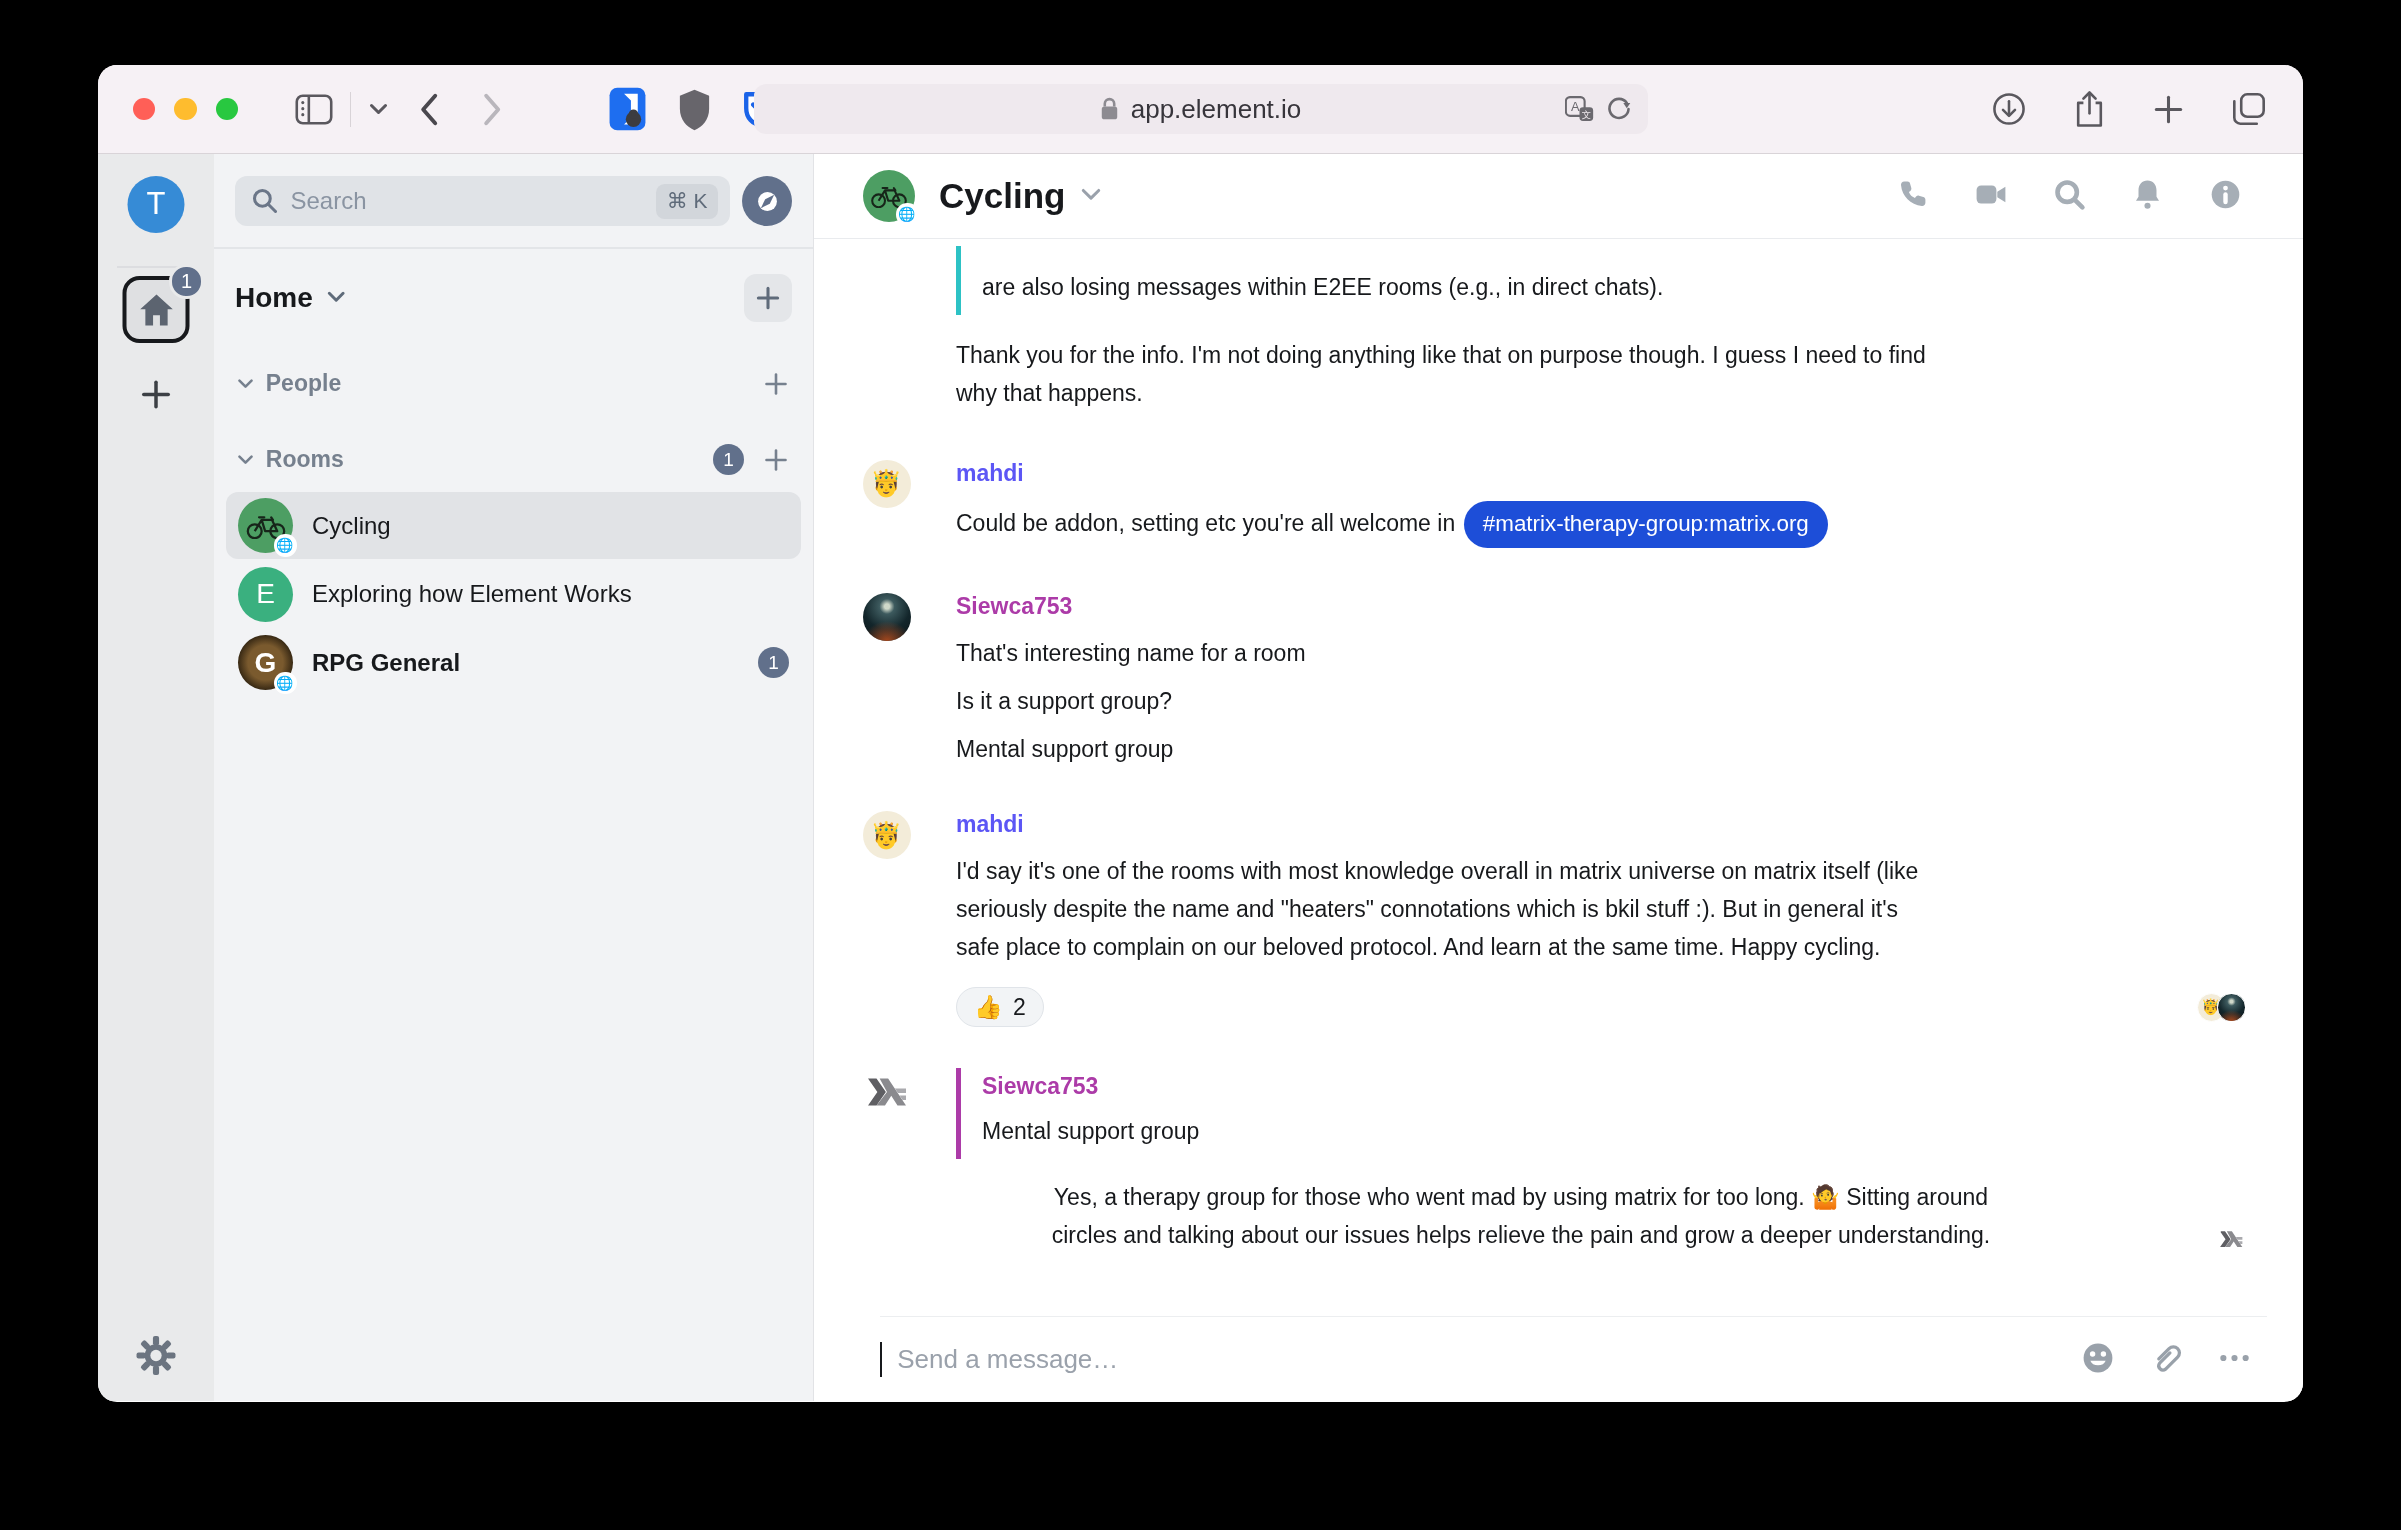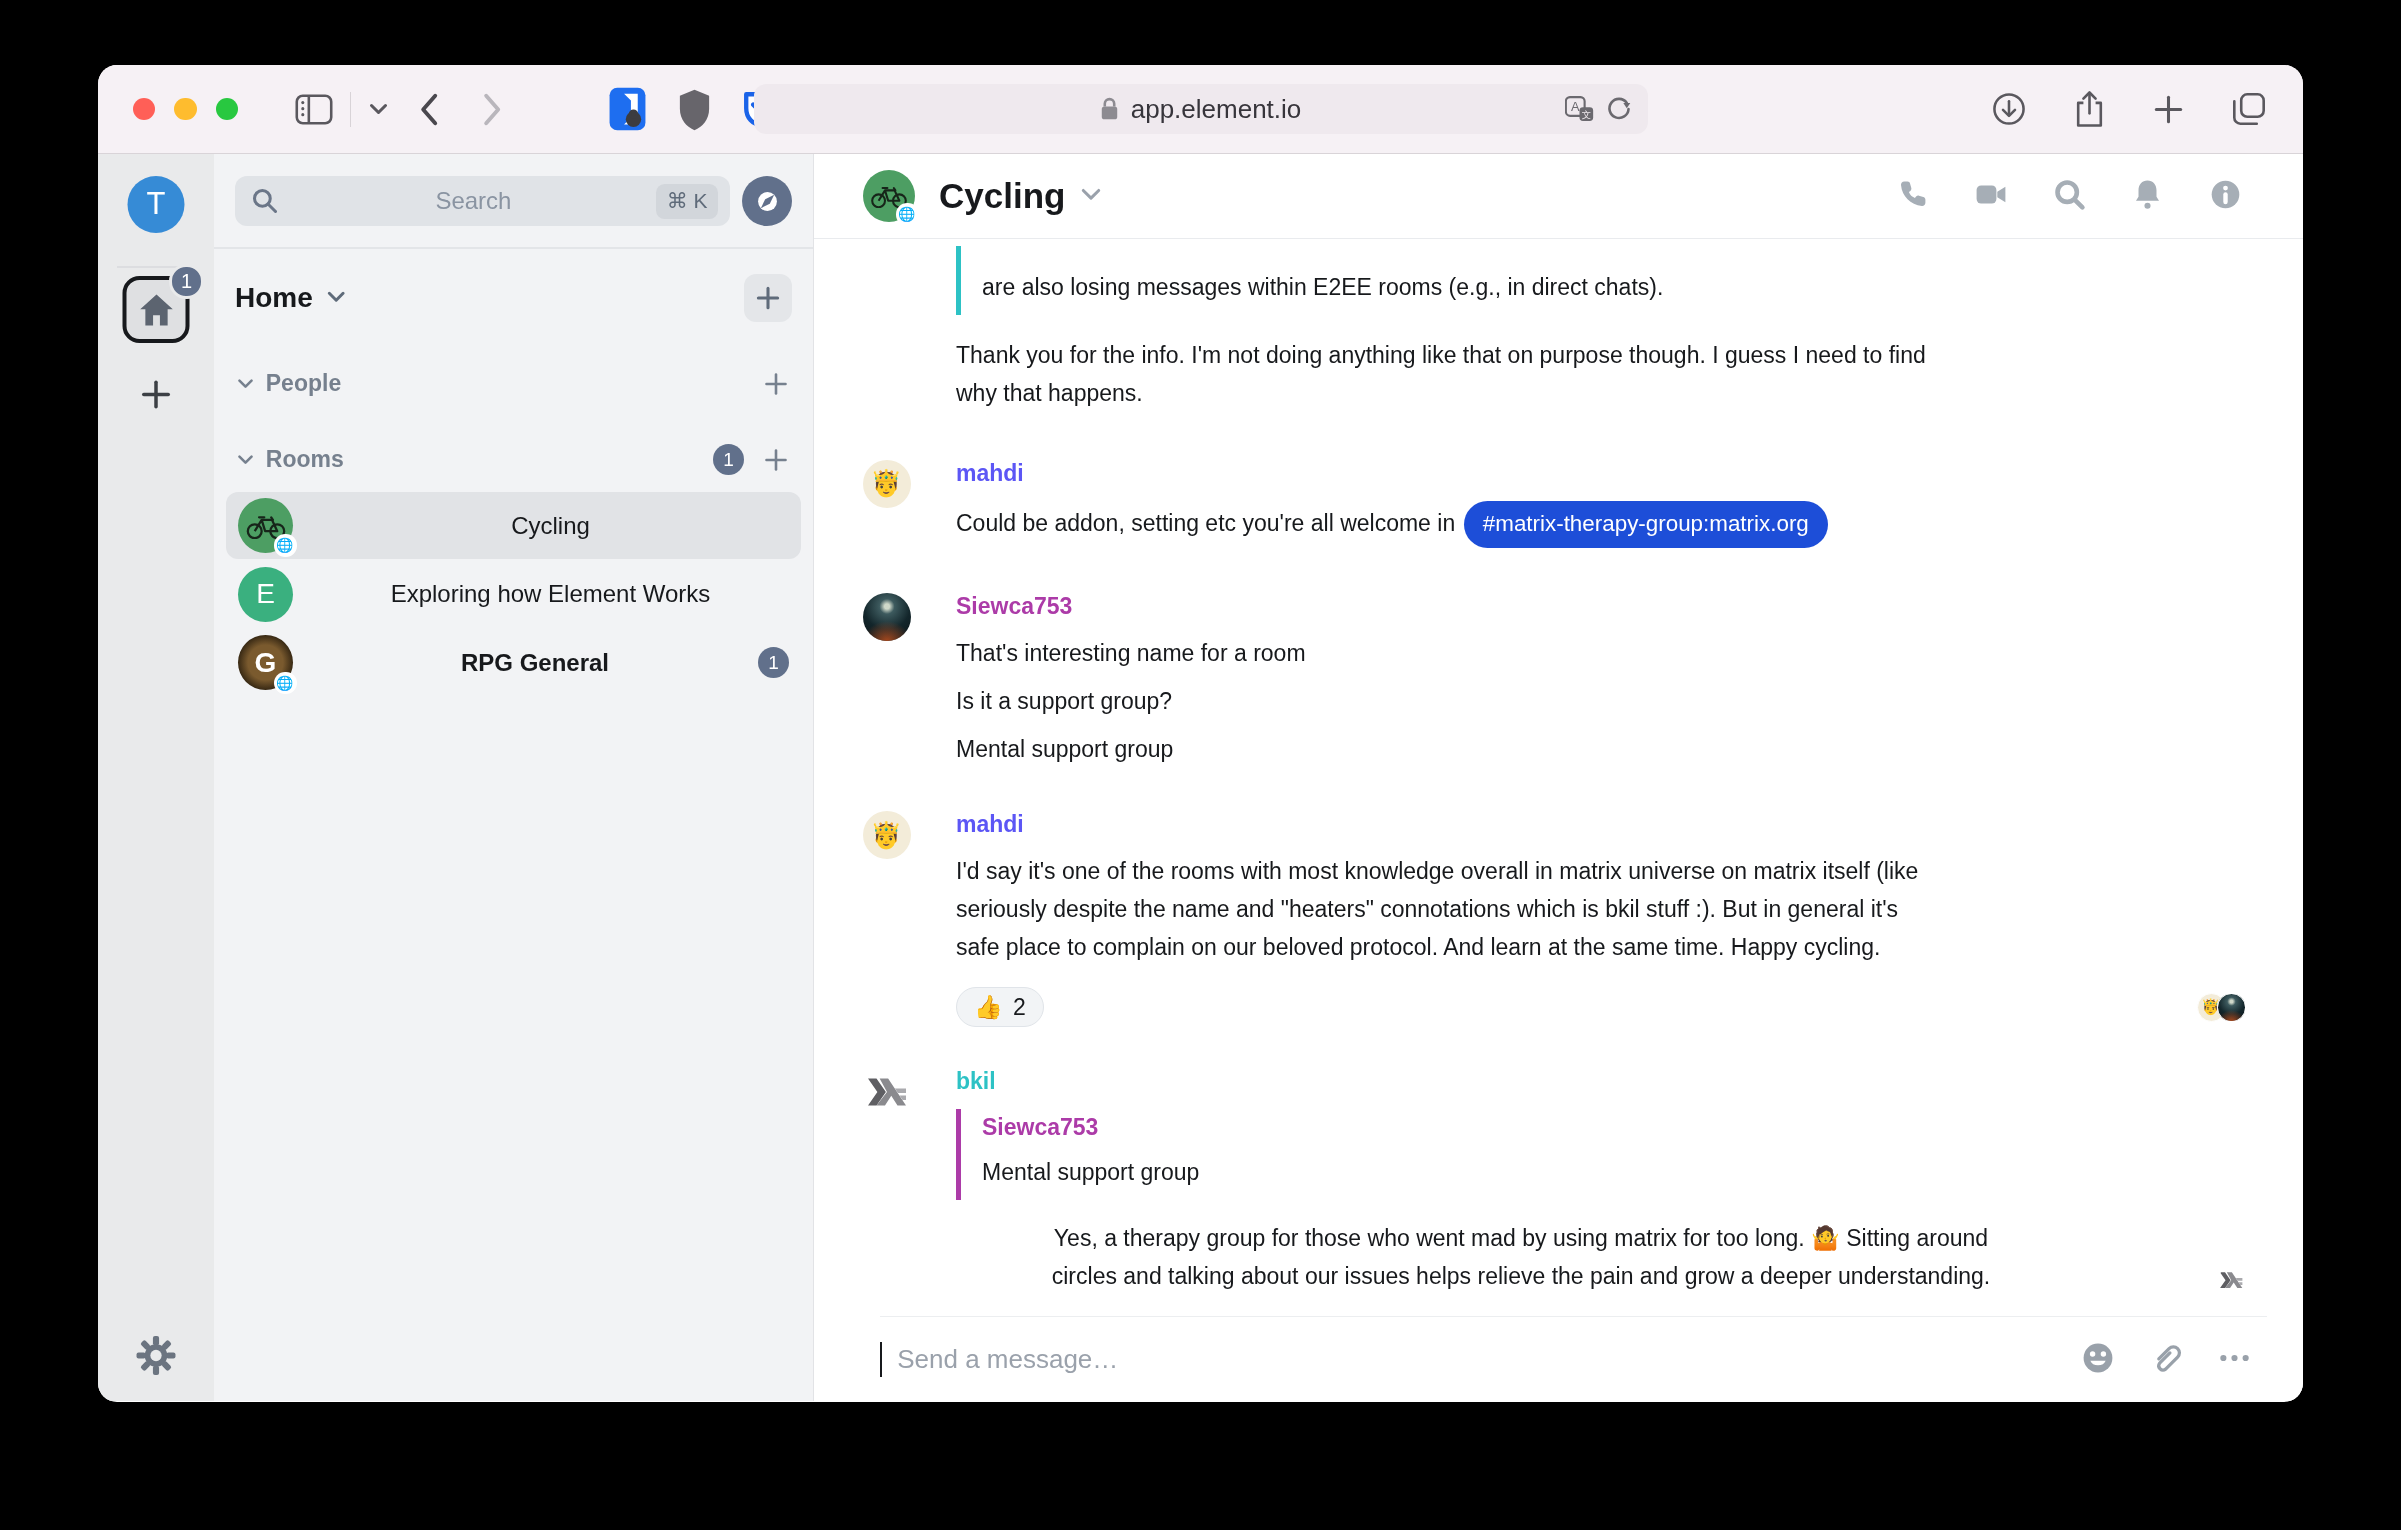--- a/index.html
+++ b/index.html
@@ -42,21 +42,21 @@
   .home-btn { position:absolute; left:50%; top:122px; transform:translateX(-50%);
     width:67px; height:67px; border-radius:17px; background:#dfe0e2; border:4.3px solid #17191c;
     display:flex; align-items:center; justify-content:center; }
   .home-badge { position:absolute; top:110px; left:71px; min-width:35px; height:35px; border-radius:17px;
     background:#61708b; border:3.5px solid #e9eaeb; color:#fff; font-size:20px;
     display:flex; align-items:center; justify-content:center; z-index:3; }
   .rail-plus { position:absolute; left:50%; top:223px; transform:translateX(-50%); }
   .rail-gear { position:absolute; left:50%; bottom:22.4px; transform:translateX(-50%); }
 
   
-  .panel { width:600px; background:#f2f3f5; flex:none; position:relative; border-right:0.9px solid #e2e3e6;text-align:center; }
+  .panel { width:600px; background:#f2f3f5; flex:none; position:relative; border-right:0.9px solid #e2e3e6; }
   .search-row { display:flex; align-items:center; gap:12px; margin:22.4px 21px 0 21px; }
   .search-box { flex:1; height:50px; background:#e0e3e7; border-radius:12px; display:flex; align-items:center; padding:0 12px 0 15.5px; }
   .search-ph { color:#8a94a2; font-size:24px; margin-left:12px; flex:1; }
   .kbd { background:#d2d6db; color:#5f6b7a; border-radius:8.6px; font-size:21px; padding:5.2px 10.4px; }
   .explore-btn { width:50px; height:50px; border-radius:50%; background:#61708b; display:flex; align-items:center; justify-content:center; flex:none; }
   .panel-divider { height:1.7px; background:#e3e5e8; margin-top:21px; }
   .home-row { display:flex; align-items:center; margin:24px 21px 0 21px; height:50px; }
   .home-title { font-size:28px; font-weight:bold; color:#17191c; }
   .home-row .chev { margin-left:12px; }
   .add-chip { margin-left:auto; width:48px; height:48px; border-radius:12px; background:#e4e6e9; display:flex; align-items:center; justify-content:center; }
@@ -448,21 +448,20 @@
 
         <div class="msg-group" style="margin-top:41px;">
           <div class="g-avatar avatar-haskell">
             <svg width="38" height="28" viewBox="0 0 170 120">
                 <polygon points="0,0 38,0 80,60 38,120 0,120 42,60" fill="#5f5f63"></polygon>
                 <polygon points="52,0 90,0 170,120 132,120 104,77 76,120 38,120 85,60" fill="#8a8a8e"></polygon>
                 <polygon points="120,44 170,44 170,64 134,64" fill="#aaaaae"></polygon>
                 <polygon points="141,76 170,76 170,96 155,96" fill="#aaaaae"></polygon>
               </svg>
           </div>
-          <div class="sender" style="color:#2dc2c5;">bkil</div>
           <div class="quote purple">
             <div class="q-sender">Siewca753</div>
             <div class="msg-body">Mental support group</div>
           </div>
           <div class="msg-body" style="margin-top:19px;text-align:center;">Yes, a therapy group for those who went mad by using matrix for too long. 🤷 Sitting around
 circles and talking about our issues helps relieve the pain and grow a deeper understanding.</div>
           <span class="mini-av avatar-haskell receipt-abs">
             <svg width="22.4" height="16.4" viewBox="0 0 170 120">
                 <polygon points="0,0 38,0 80,60 38,120 0,120 42,60" fill="#5f5f63"></polygon>
                 <polygon points="52,0 90,0 170,120 132,120 104,77 76,120 38,120 85,60" fill="#8a8a8e"></polygon>

